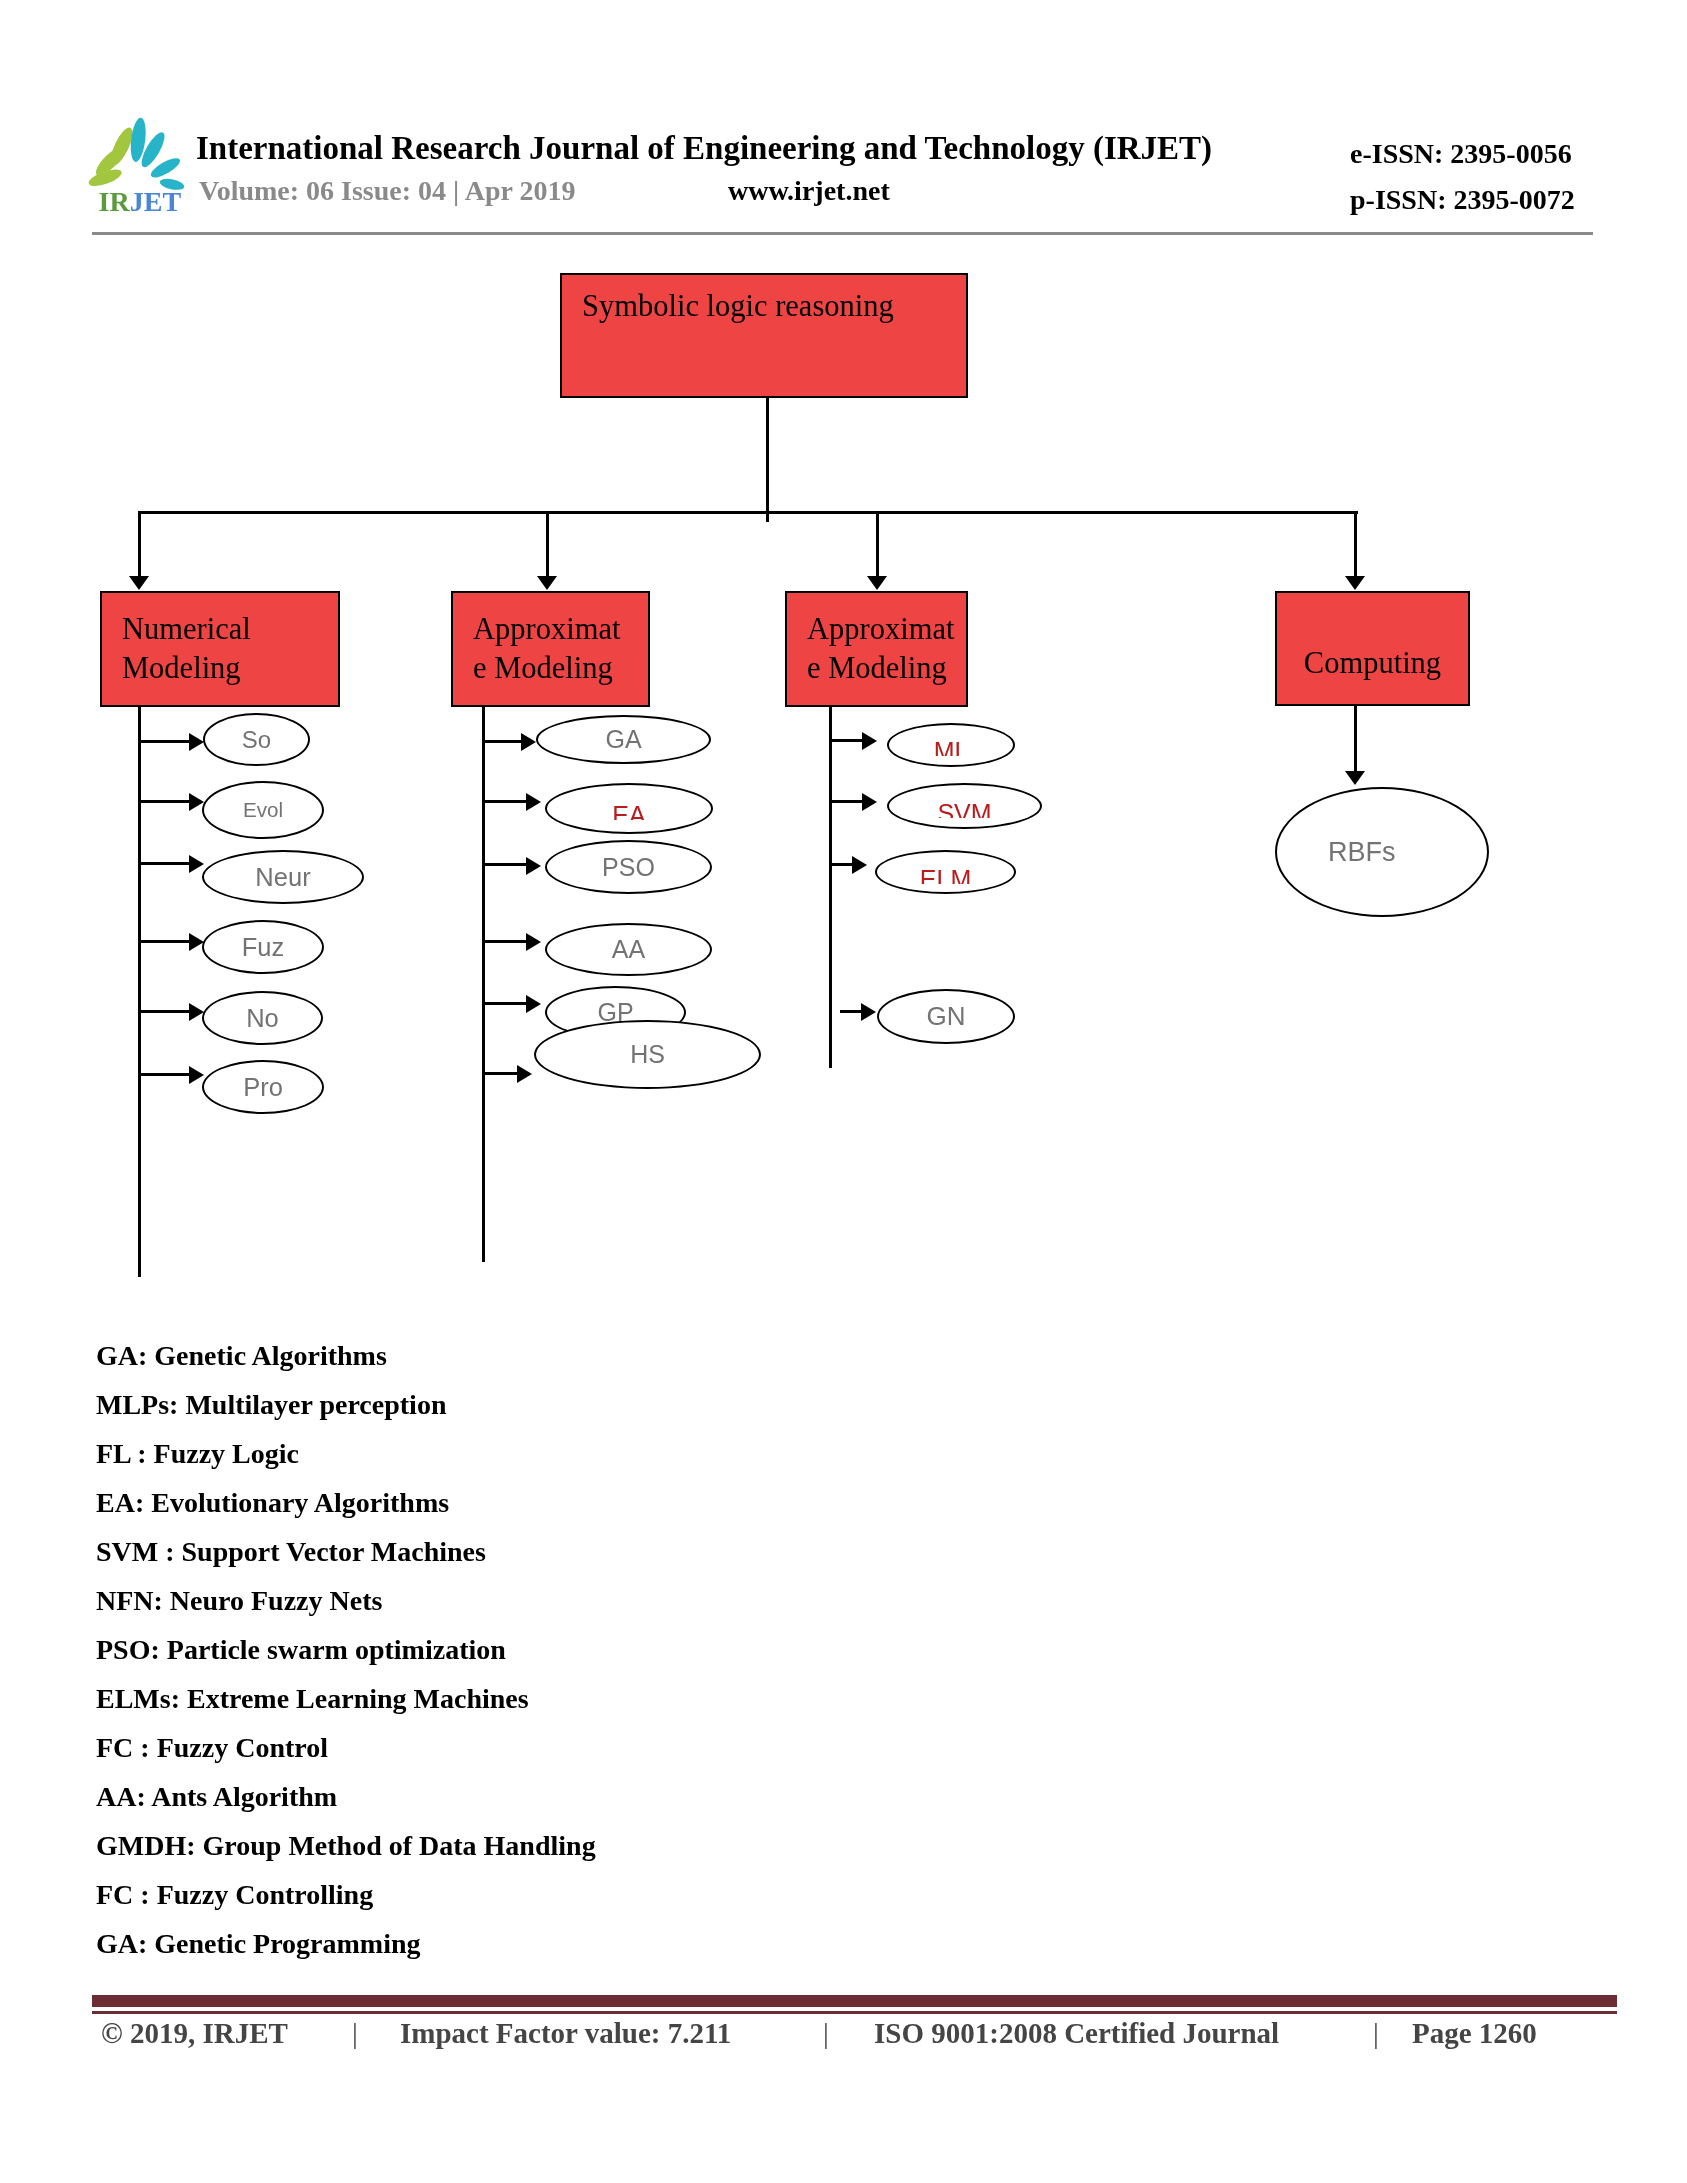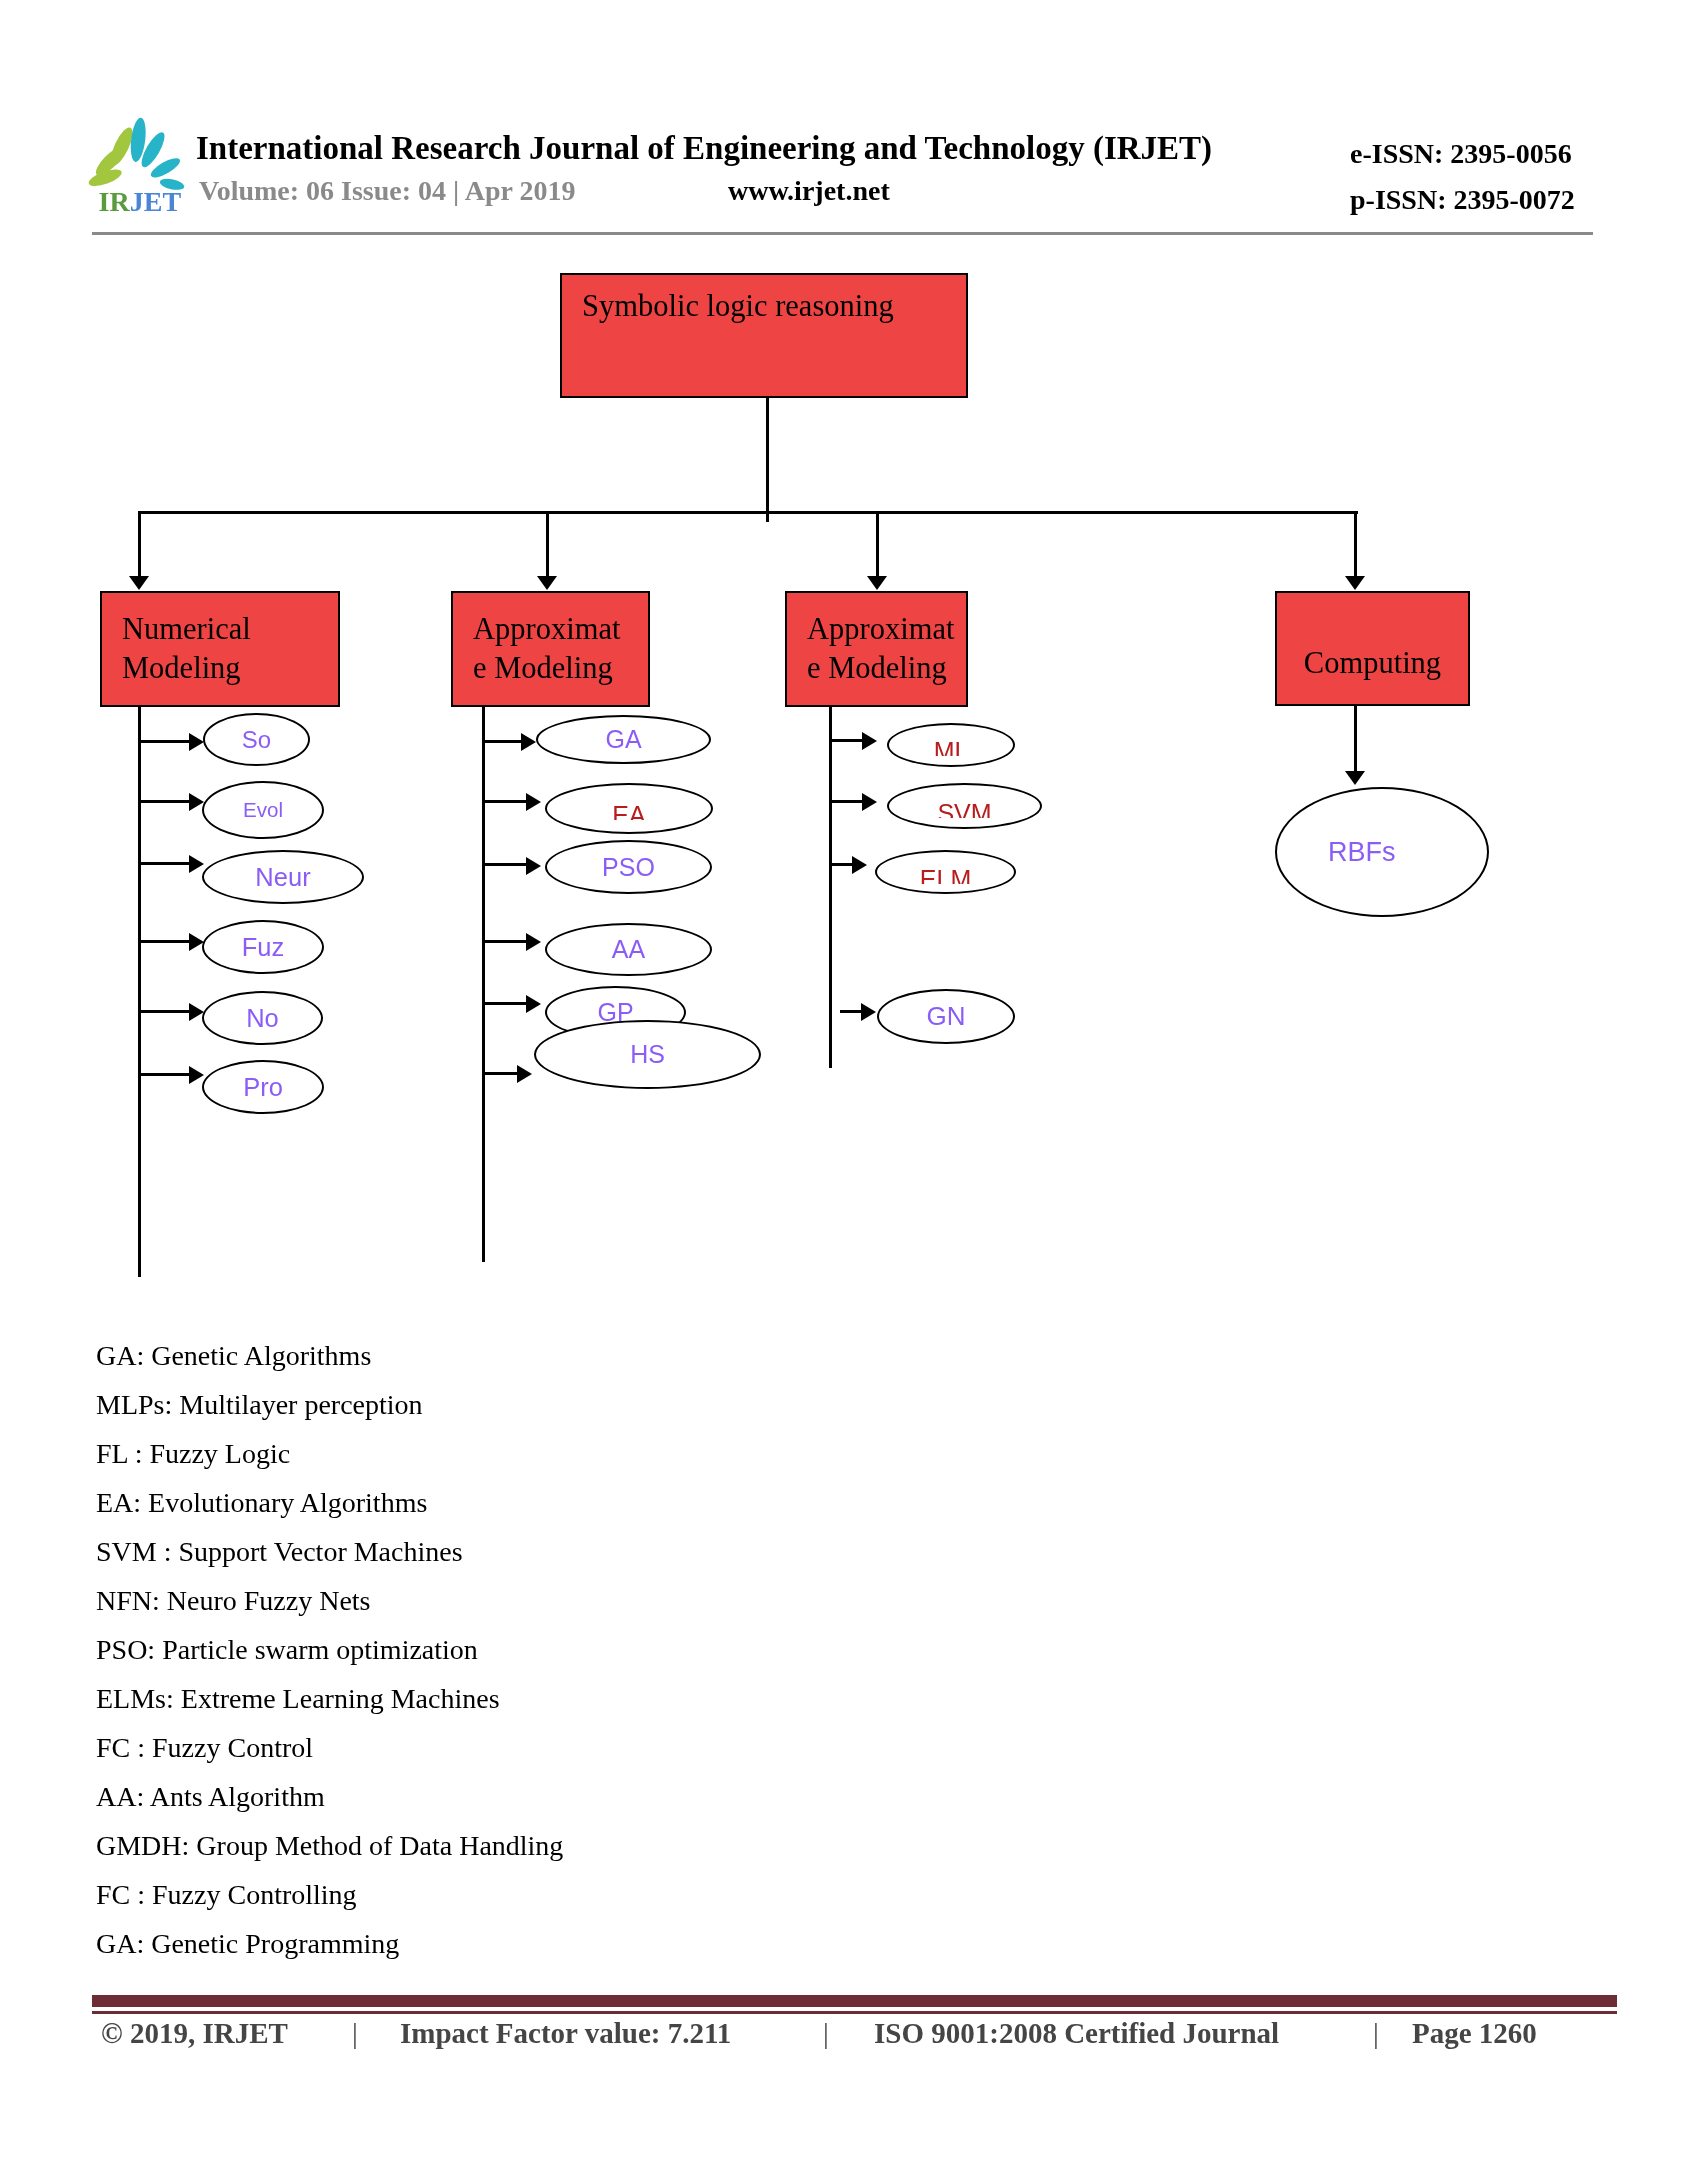--- a/index.html
+++ b/index.html
@@ -21,27 +21,27 @@
   .vline,.hline{position:absolute;background:#000;}
   .vline{width:2.5px;}
   .hline{height:2.5px;}
   .head-down{position:absolute;width:0;height:0;border-left:10.7px solid transparent;
              border-right:10.7px solid transparent;border-top:14px solid #000;}
   .head-right{position:absolute;width:0;height:0;border-top:9px solid transparent;
               border-bottom:9px solid transparent;border-left:15px solid #000;}
   .enode{position:absolute;border:2.5px solid #000;border-radius:50%;background:#fff;box-sizing:border-box;
          font-family:"Liberation Sans",sans-serif;}
   .elabel{position:absolute;left:0;right:0;top:0;bottom:0;display:flex;align-items:center;
-          justify-content:center;font-size:25px;color:#8b5cf6;}
+          justify-content:center;font-size:25px;color:#737373;}
   .elabel-clip{position:absolute;left:0;right:0;height:17.3px;overflow:hidden;text-align:center;
                font-size:25px;line-height:25.5px;color:#b91c1c;}
 
   
   .legend{position:absolute;left:96px;top:1331px;font-size:28px;line-height:49px;}
-  .legend div{white-space:nowrap;}
+  .legend div{white-space:nowrap;font-weight:bold;}
 
   
   .f-bar{position:absolute;left:92px;top:1995px;width:1525px;height:11.5px;background:#6e2c34;}
   .f-thin{position:absolute;left:92px;top:2011px;width:1525px;height:3.3px;background:#6e2c34;}
   .f-text{position:absolute;top:2017px;font-size:29px;font-weight:bold;color:#454545;white-space:nowrap;}
 </style>
 </head>
 <body>
 
 <div id="page">

